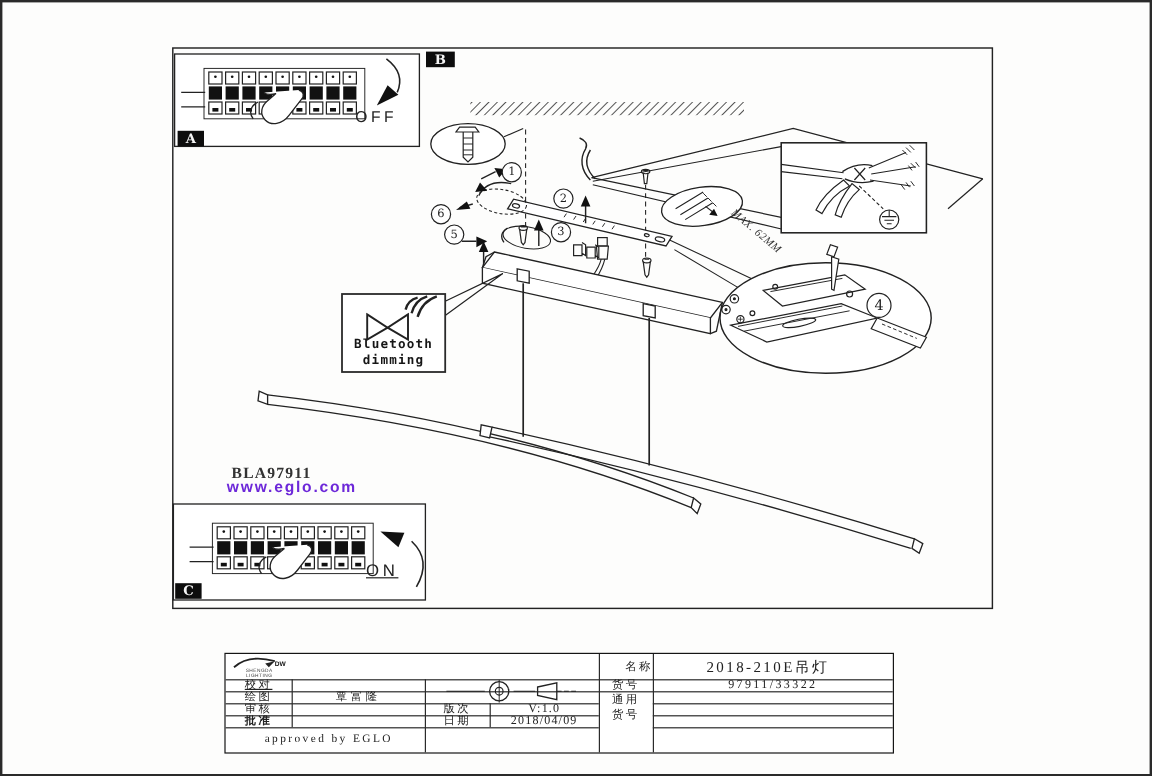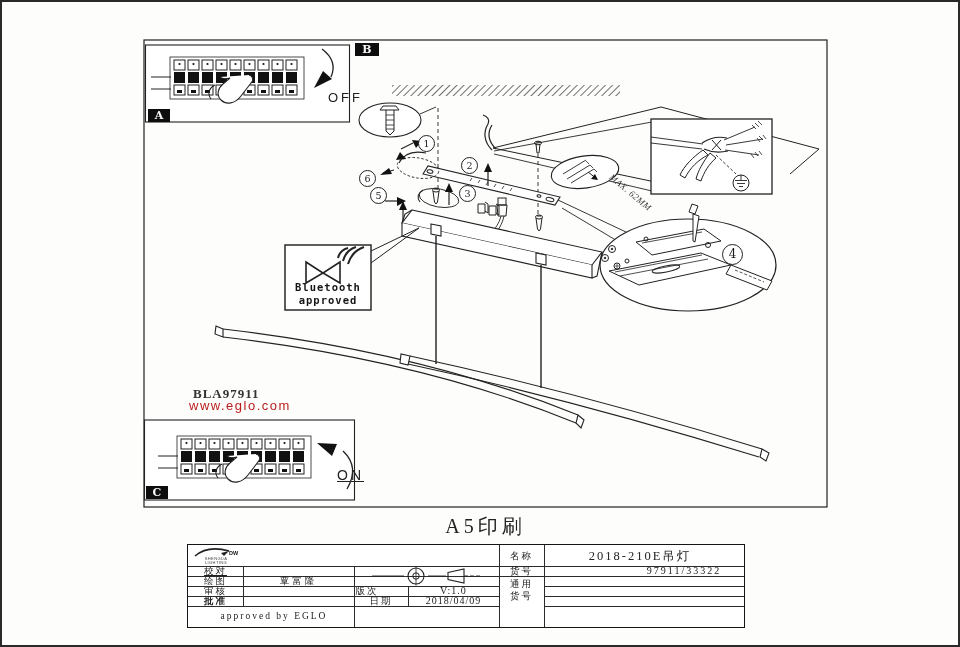--- a/index.html
+++ b/index.html
@@ -6,31 +6,31 @@
   .page{position:relative;width:956px;height:643px;margin:0 auto;background:#fdfdfc;
         border:2px solid #2a2a2a;overflow:hidden;
         font-family:"Liberation Serif", serif;color:#1c1c1c;}
   .abs{position:absolute;}
   svg{position:absolute;left:0;top:0;}
   
   .seclab{background:#0d0d0d;color:#f5f5f5;font-family:"DejaVu Serif",serif;
           font-size:11px;font-weight:bold;text-align:center;line-height:13px;}
   
   .swtext{font-family:"Liberation Sans",sans-serif;font-size:13px;letter-spacing:3px;
-          color:#222;font-weight:500;margin-left:32px;}
+          color:#222;font-weight:500;}
   
   .step{border:1.2px solid #222;border-radius:50%;width:15px;height:15px;
         font-size:9.5px;line-height:15px;text-align:center;background:#fff;
         font-family:"DejaVu Serif",serif;}
   .step4{width:19px;height:19px;font-size:12px;line-height:19px;}
   .btxt{font-family:"DejaVu Sans Mono",monospace;font-size:10.5px;font-weight:bold;
         letter-spacing:1px;text-align:center;color:#161616;}
   .modeltxt{font-size:13px;letter-spacing:1px;color:#333;font-weight:bold;}
-  .weburl{font-family:"Liberation Sans",sans-serif;font-size:13px;font-weight:normal;
-          letter-spacing:1.5px;color:#b91c1c;}
+  .weburl{font-family:"Liberation Sans",sans-serif;font-size:13px;font-weight:bold;
+          letter-spacing:1.5px;color:#6d28d9;}
   .maxnote{font-size:9px;font-style:italic;letter-spacing:0.5px;color:#333;
            transform:rotate(40deg);transform-origin:0 0;white-space:nowrap;}
   .a5{width:683px;text-align:center;font-size:20px;letter-spacing:4px;color:#222;}
   
   .tb{border:1.5px solid #151515;background:#fff;}
   .tb .cell{position:absolute;overflow:hidden;white-space:nowrap;}
   .hline{position:absolute;background:#2b2b2b;height:1px;}
   .vline{position:absolute;background:#2b2b2b;width:1px;}
   .zh{font-size:9.5px;letter-spacing:2px;text-align:center;color:#222;}
   .company{font-size:15px;font-weight:bold;letter-spacing:3.5px;text-align:center;color:#111;}
@@ -287,28 +287,27 @@
   <div class="abs swtext" style="left:303px;top:465px;font-size:14px;text-decoration:underline;">ON</div>
 
   <div class="abs step" style="left:416px;top:133px;">1</div>
   <div class="abs step" style="left:459px;top:155px;">2</div>
   <div class="abs step" style="left:457px;top:183px;">3</div>
   <div class="abs step step4" style="left:720px;top:242px;">4</div>
   <div class="abs step" style="left:368px;top:185px;">5</div>
   <div class="abs step" style="left:357px;top:168px;">6</div>
 
   <div class="abs btxt" style="left:285px;top:279px;width:82px;">Bluetooth</div>
-  <div class="abs btxt" style="left:285px;top:292px;width:82px;">approved</div>
+  <div class="abs btxt" style="left:285px;top:292px;width:82px;">dimming</div>
 
   <div class="abs maxnote" style="left:612px;top:170px;">MAX. 62MM</div>
 
   <div class="abs modeltxt" style="left:191px;top:384px;">BLA97911</div>
   <div class="abs weburl" style="left:187px;top:396px;">www.eglo.com</div>
 
-  <div class="abs a5" style="left:142px;top:511px;">A5印刷</div>
 
   <div class="abs tb" style="left:185px;top:542px;width:556px;height:82px;">
 
     <div class="hline" style="left:0;top:21px;width:556px;"></div>
     <div class="hline" style="left:0;top:31px;width:556px;"></div>
     <div class="hline" style="left:0;top:41px;width:311px;"></div>
     <div class="hline" style="left:356px;top:41px;width:200px;"></div>
     <div class="hline" style="left:0;top:51px;width:311px;"></div>
     <div class="hline" style="left:356px;top:51px;width:200px;"></div>
     <div class="hline" style="left:0;top:61px;width:311px;"></div>
@@ -344,28 +343,28 @@
         <line x1="18" y1="10" x2="50" y2="10" stroke="#222" stroke-width="0.9"></line>
         <circle cx="62" cy="10" r="8" fill="none" stroke="#222" stroke-width="1.1"></circle>
         <circle cx="62" cy="10" r="3.2" fill="none" stroke="#222" stroke-width="1"></circle>
         <line x1="62" y1="0.5" x2="62" y2="19.5" stroke="#222" stroke-width="0.8"></line>
         <line x1="74" y1="10" x2="92" y2="10" stroke="#222" stroke-width="0.9"></line>
         <path d="M94,6.5 L110,3 L110,17 L94,13.5 Z" fill="none" stroke="#222" stroke-width="1.1"></path>
         <line x1="110" y1="10" x2="128" y2="10" stroke="#222" stroke-width="0.9" stroke-dasharray="4,2"></line>
       </svg>
     </div>
 
-    <div class="cell zh" style="left:152px;top:41px;width:54px;height:10px;line-height:10px;">版次</div>
+    <div class="cell zh" style="left:166px;top:41px;width:54px;height:10px;line-height:10px;">版次</div>
     <div class="cell val" style="left:220px;top:41px;width:91px;height:10px;line-height:10px;">V:1.0</div>
     <div class="cell zh" style="left:166px;top:51px;width:54px;height:10px;line-height:10px;">日期</div>
     <div class="cell val" style="left:220px;top:51px;width:91px;height:10px;line-height:10px;">2018/04/09</div>
 
     <div class="cell val" style="left:3px;top:61px;width:166px;height:21px;line-height:21px;letter-spacing:2px;font-size:9.5px;">approved by EGLO</div>
 
-    <div class="cell zh" style="left:311px;top:1px;width:45px;height:20px;line-height:20px;">名称</div>
+    <div class="cell zh" style="left:311px;top:1px;width:45px;height:20px;line-height:20px;text-align:right;">名称</div>
     <div class="cell val" style="left:352px;top:1px;width:200px;height:20px;line-height:20px;font-size:12.5px;letter-spacing:2px;">2018-210E吊灯</div>
     <div class="cell zh" style="left:311px;top:21px;width:45px;height:10px;line-height:10px;">货号</div>
-    <div class="cell val" style="left:356px;top:21px;width:200px;height:10px;line-height:10px;letter-spacing:2px;padding-left:40px;">97911/33322</div>
+    <div class="cell val" style="left:356px;top:21px;width:200px;height:10px;line-height:10px;letter-spacing:2px;">97911/33322</div>
     <div class="cell zh" style="left:311px;top:33px;width:45px;height:12px;line-height:12px;">通用</div>
     <div class="cell zh" style="left:311px;top:45px;width:45px;height:12px;line-height:12px;">货号</div>
   </div>
 
 </div>
 
 </body></html>

